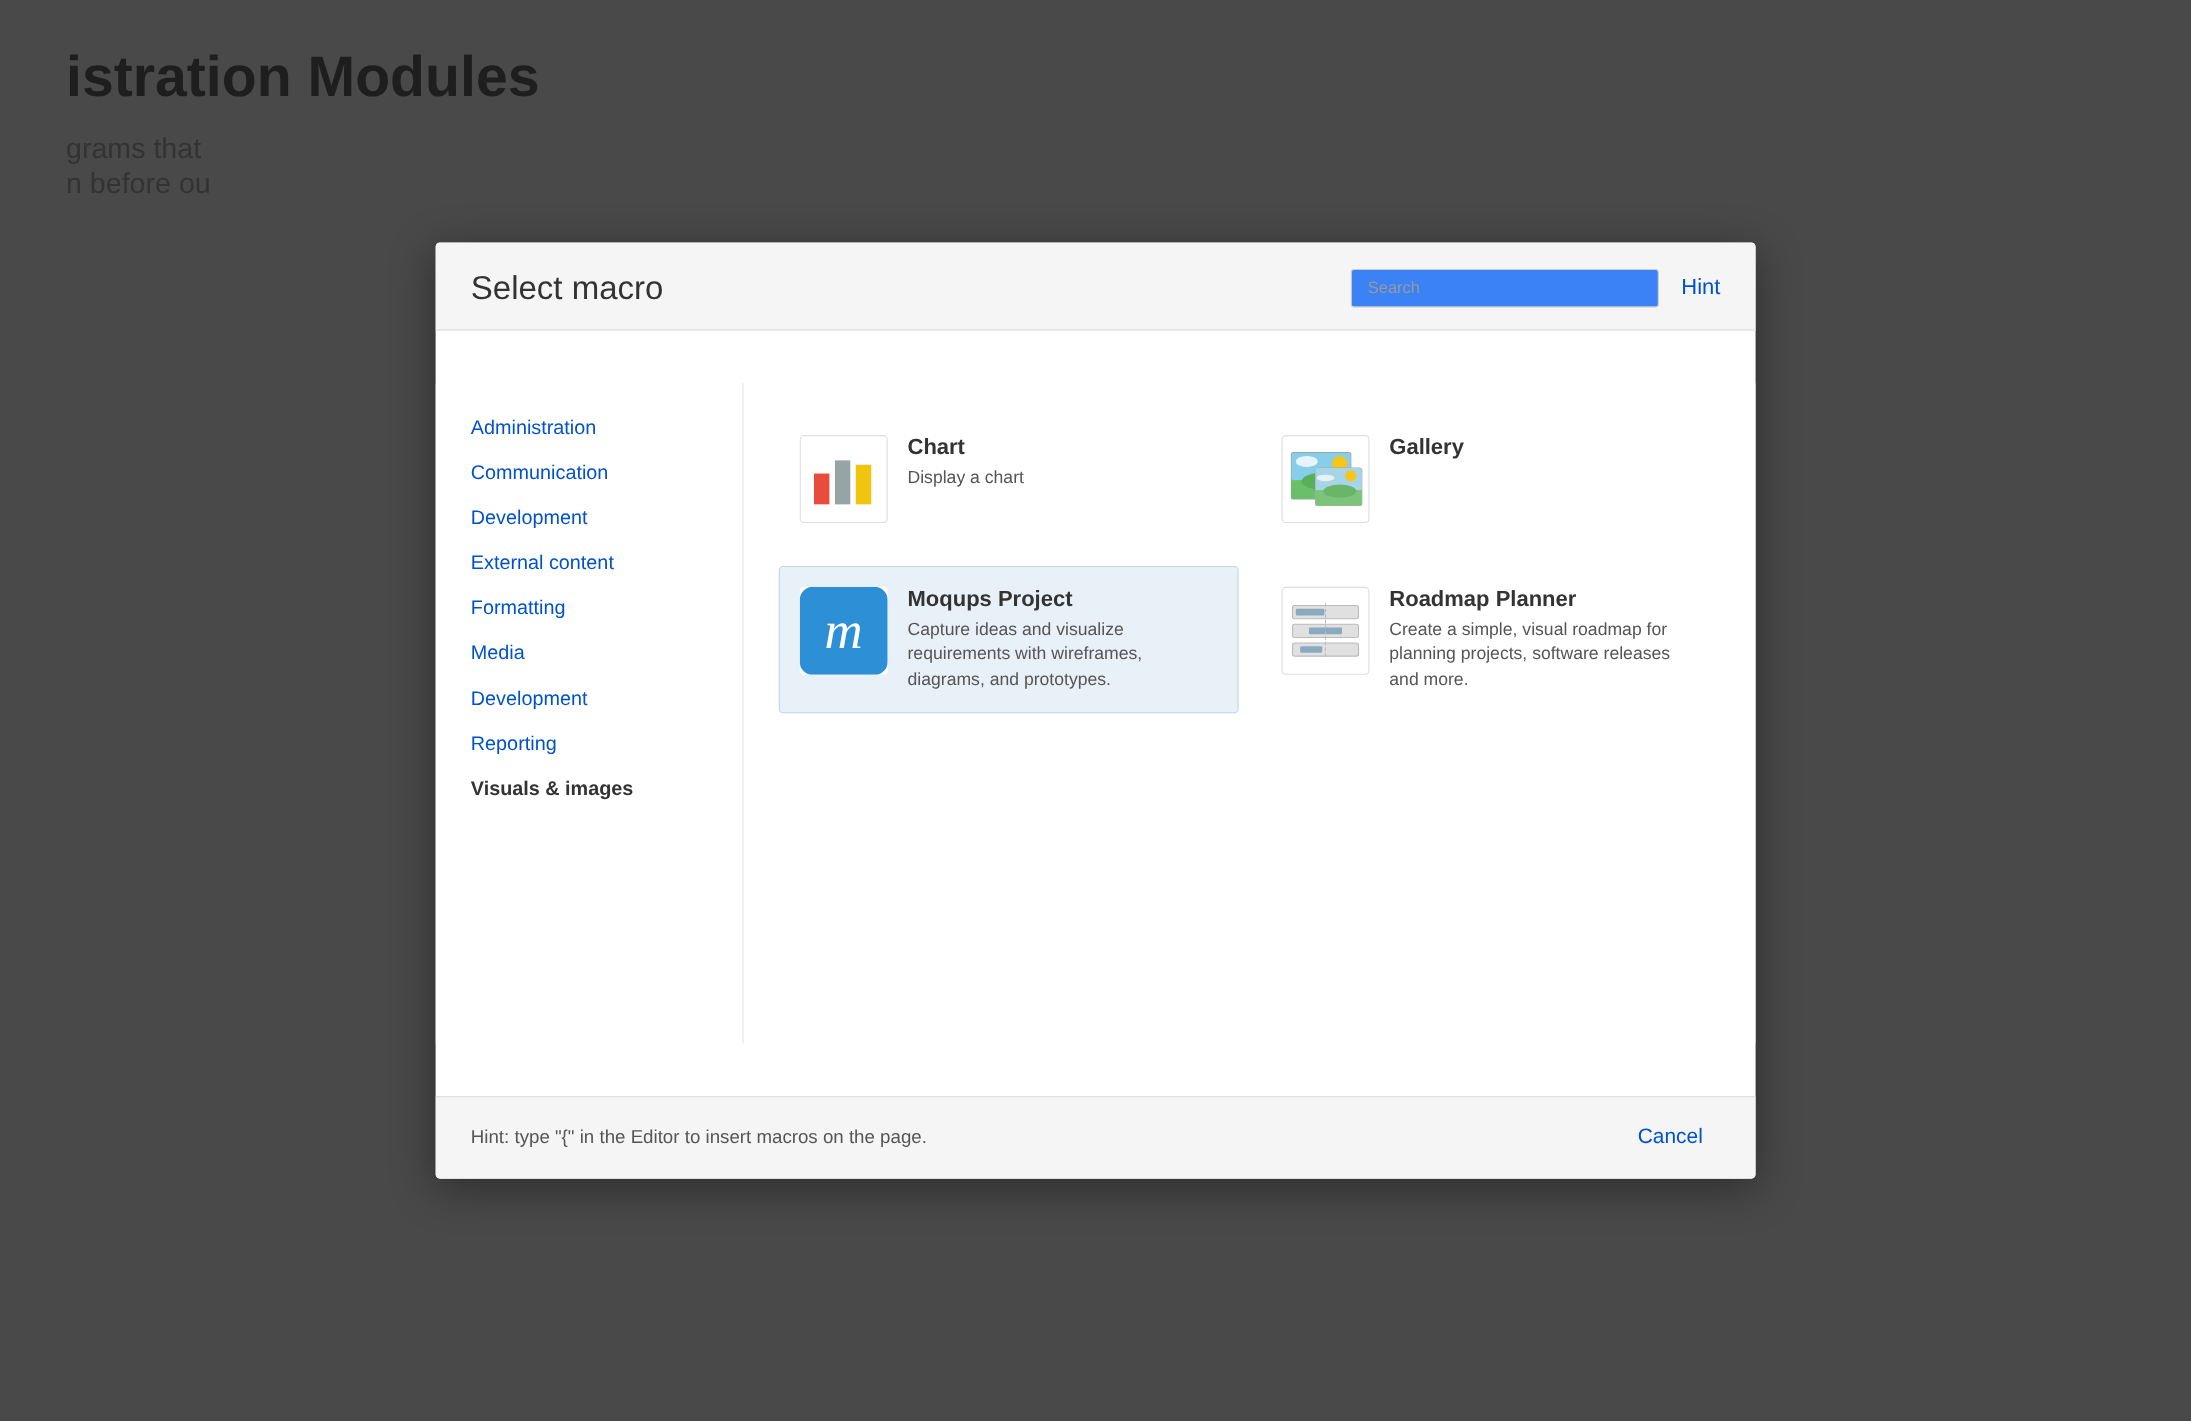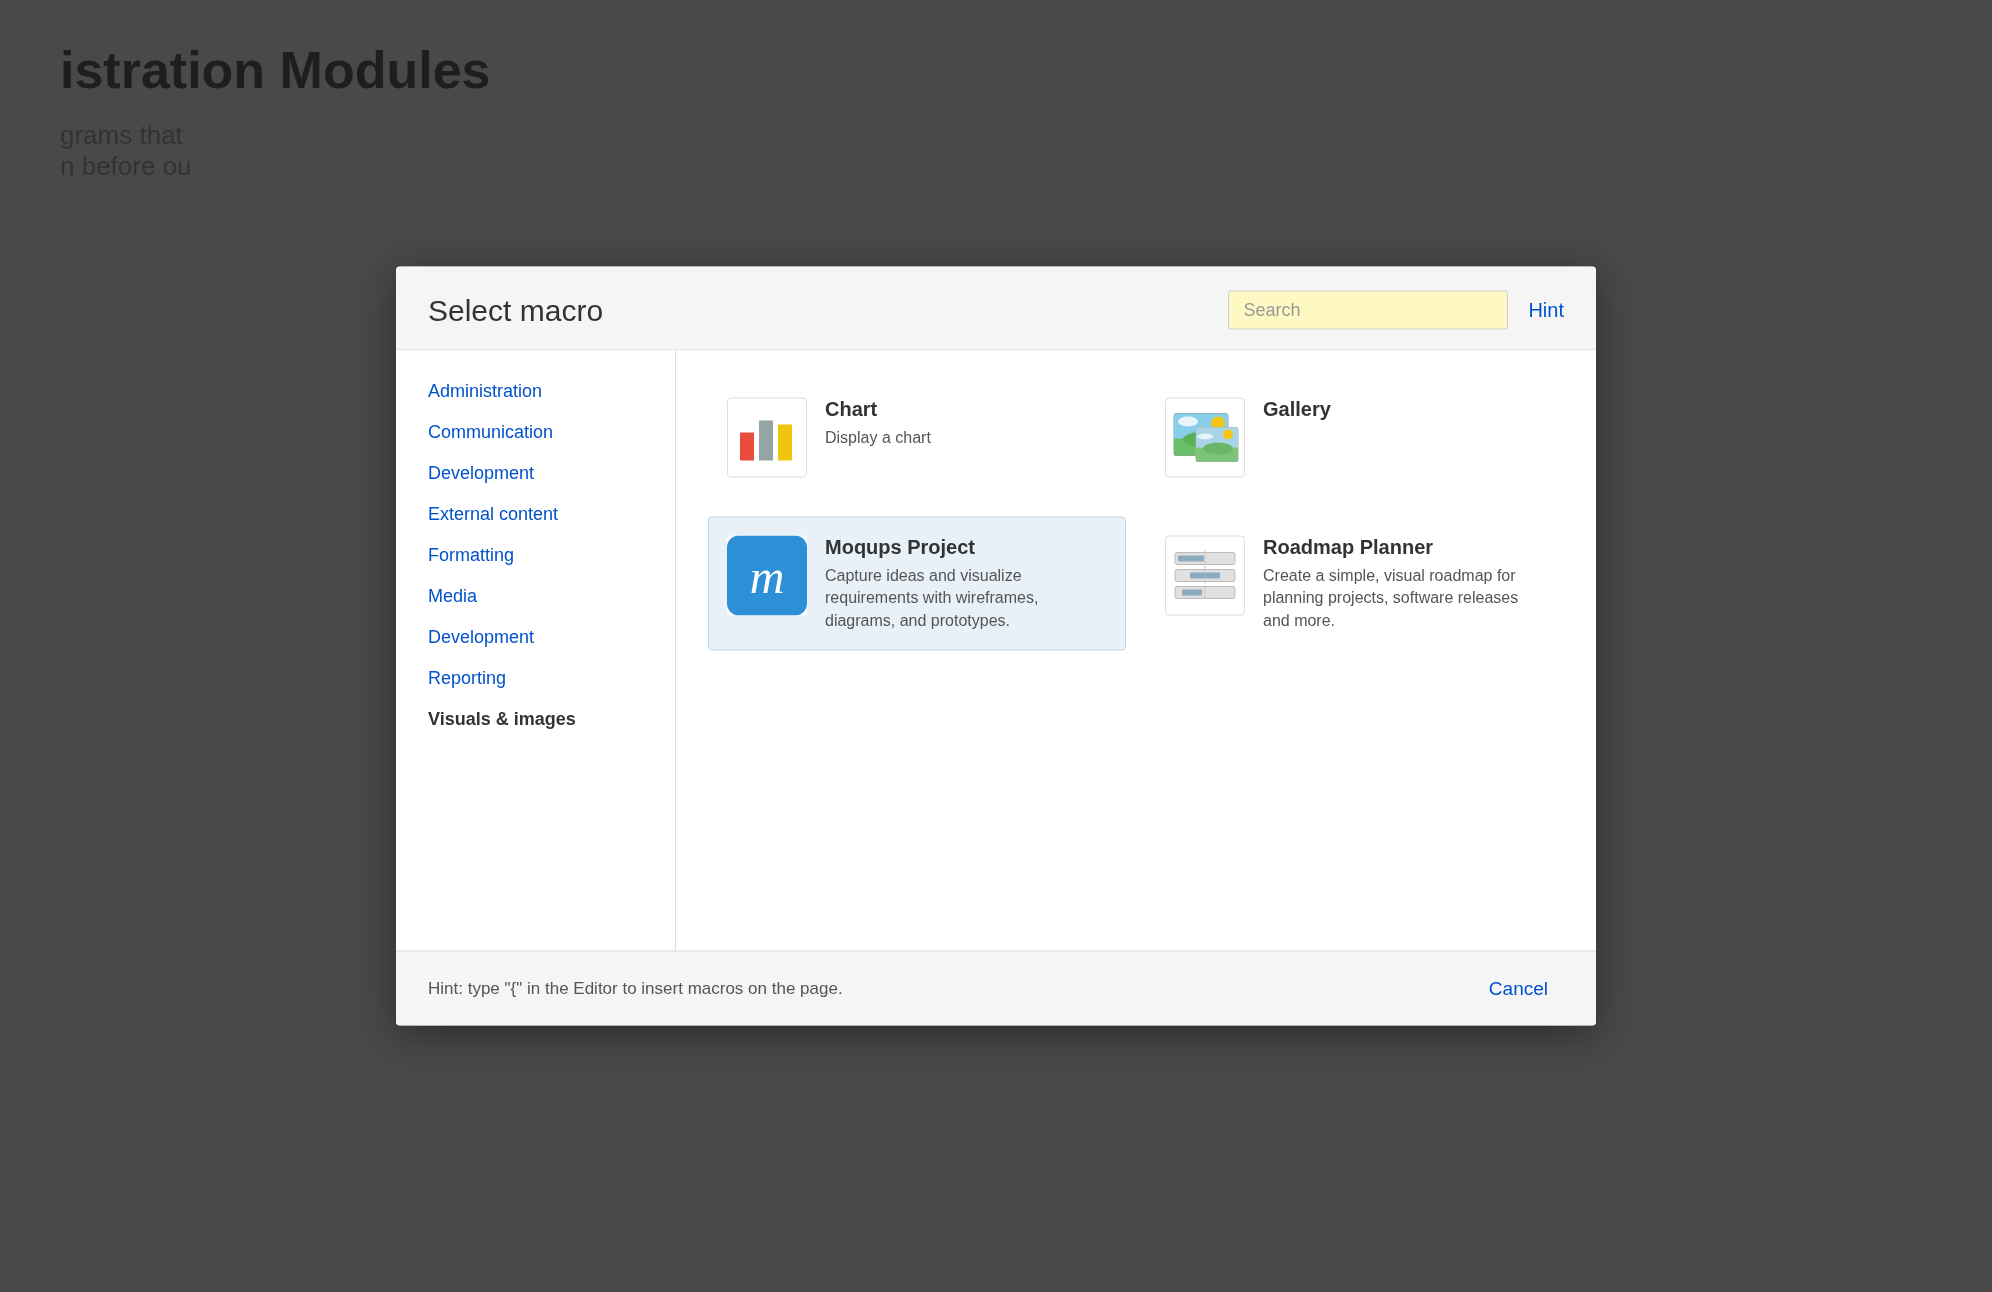--- a/index.html
+++ b/index.html
@@ -46,20 +46,21 @@
       top: 50%;
       left: 50%;
       transform: translate(-50%, -50%);
       width: 1200px;
       background: #fff;
       border-radius: 4px;
       box-shadow: 0 8px 40px rgba(0,0,0,0.4);
       display: flex;
       flex-direction: column;
       overflow: hidden;
+      gap: 48px;
     }
 
     
     .modal-header {
       display: flex;
       align-items: center;
       justify-content: space-between;
       padding: 24px 32px 20px 32px;
       border-bottom: 1px solid #ddd;
       background: #f5f5f5;
@@ -75,23 +76,23 @@
       display: flex;
       align-items: center;
       gap: 20px;
     }
 
     .search-input {
       width: 280px;
       padding: 8px 14px;
       border: 1px solid #ccc;
       border-radius: 3px;
-      font-size: 18px;
-      color: #333;
-      background: #fef9c3;
+      font-size: 15px;
+      color: #333;
+      background: #3b82f6;
       outline: none;
     }
 
     .search-input::placeholder {
       color: #999;
     }
 
     .help-link {
       font-size: 20px;
       color: #0052cc;

